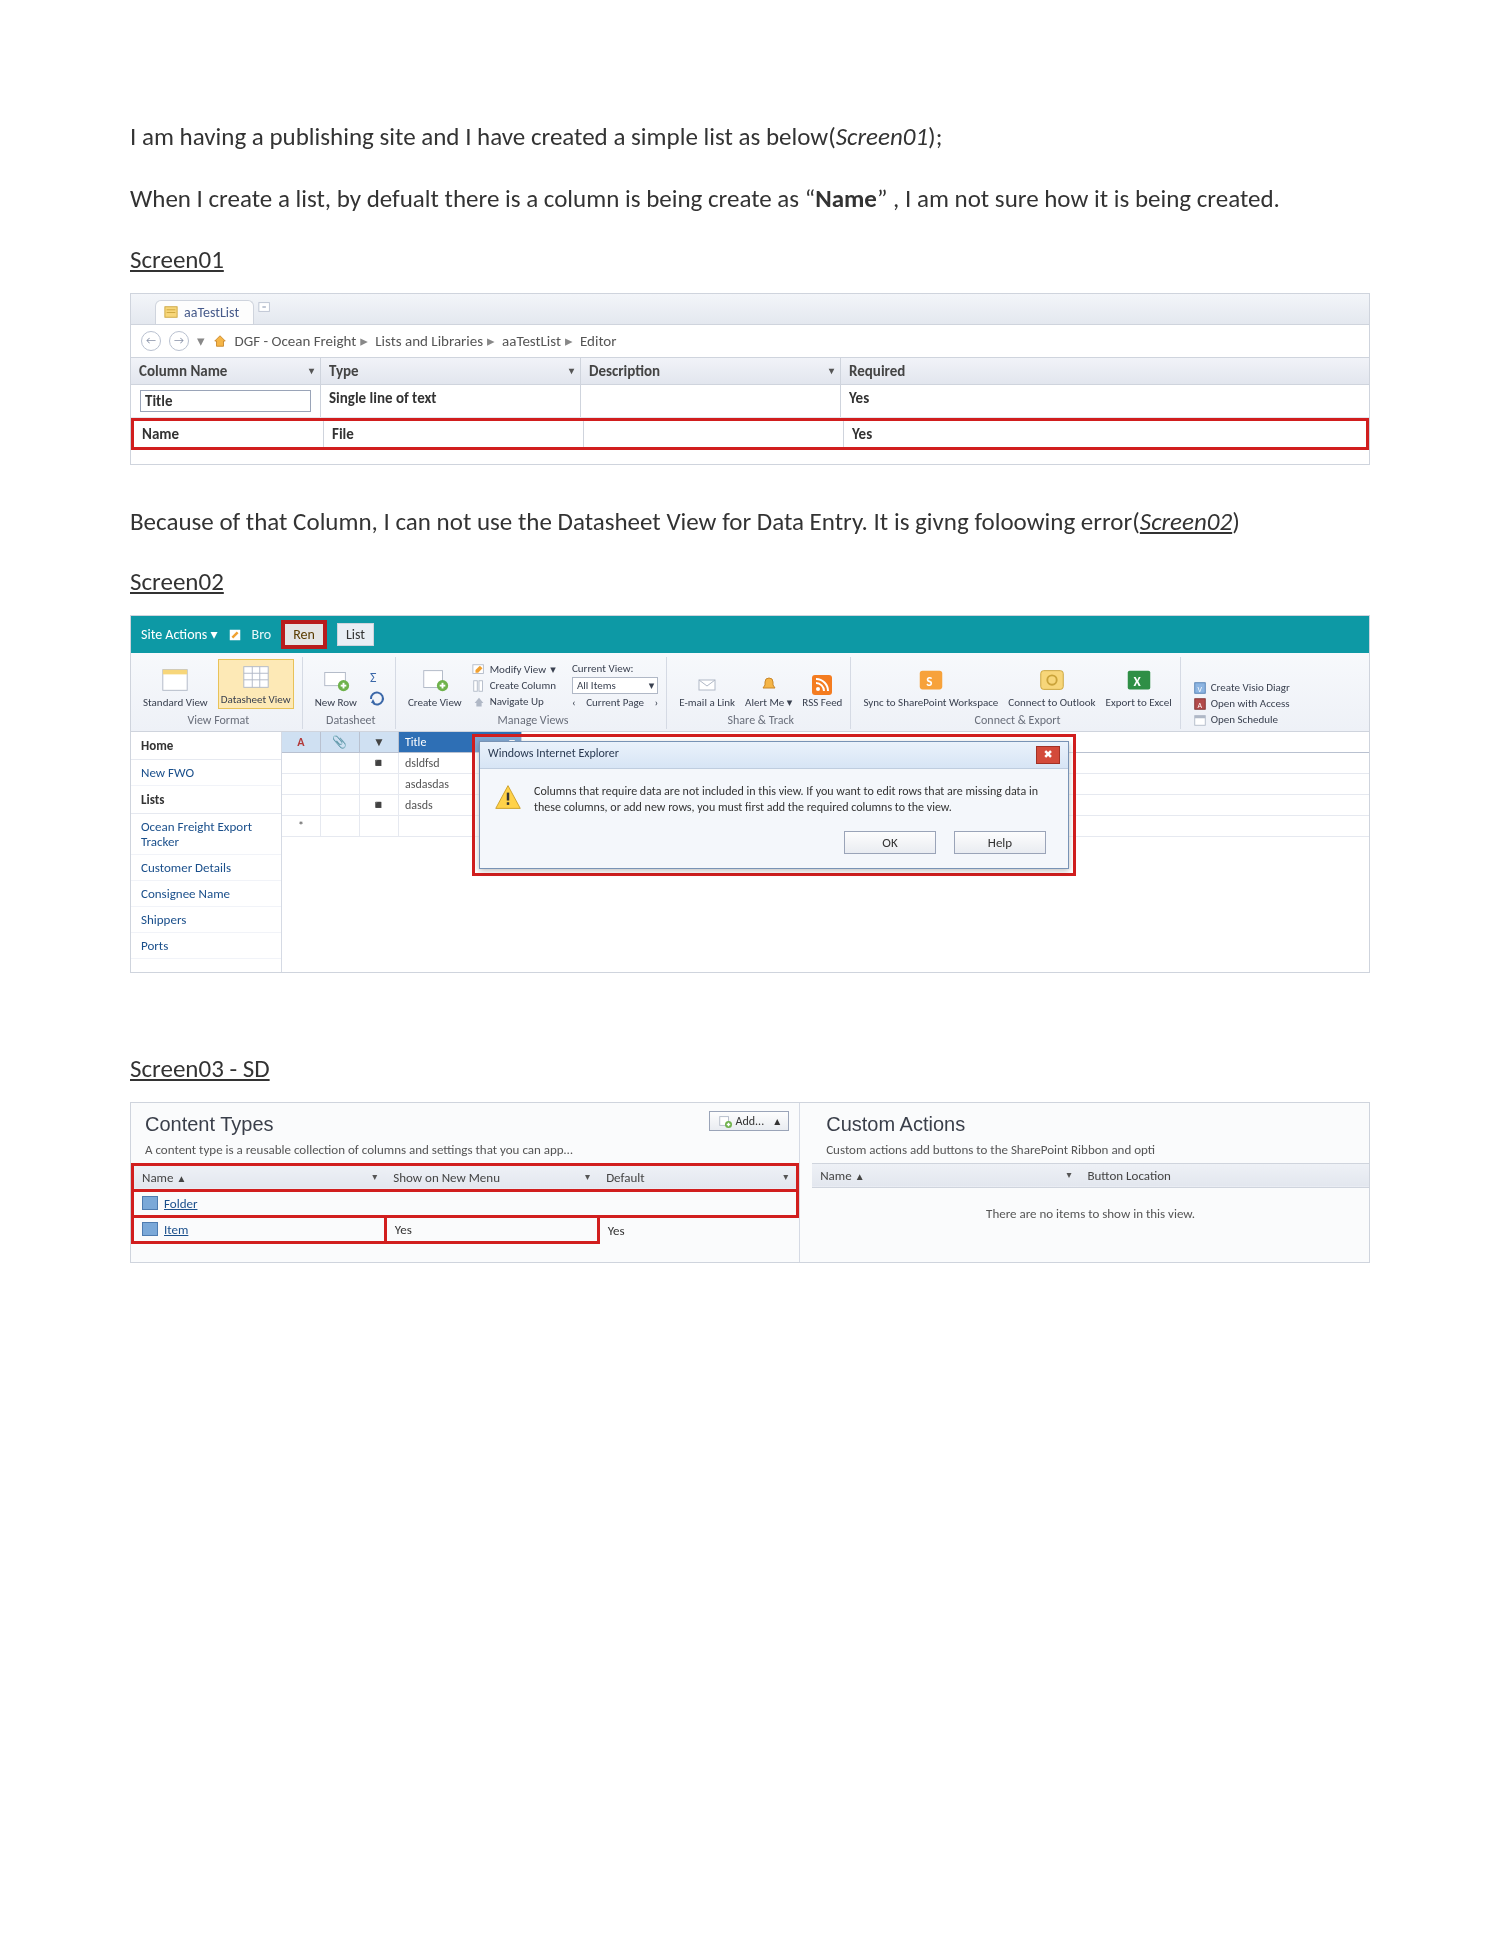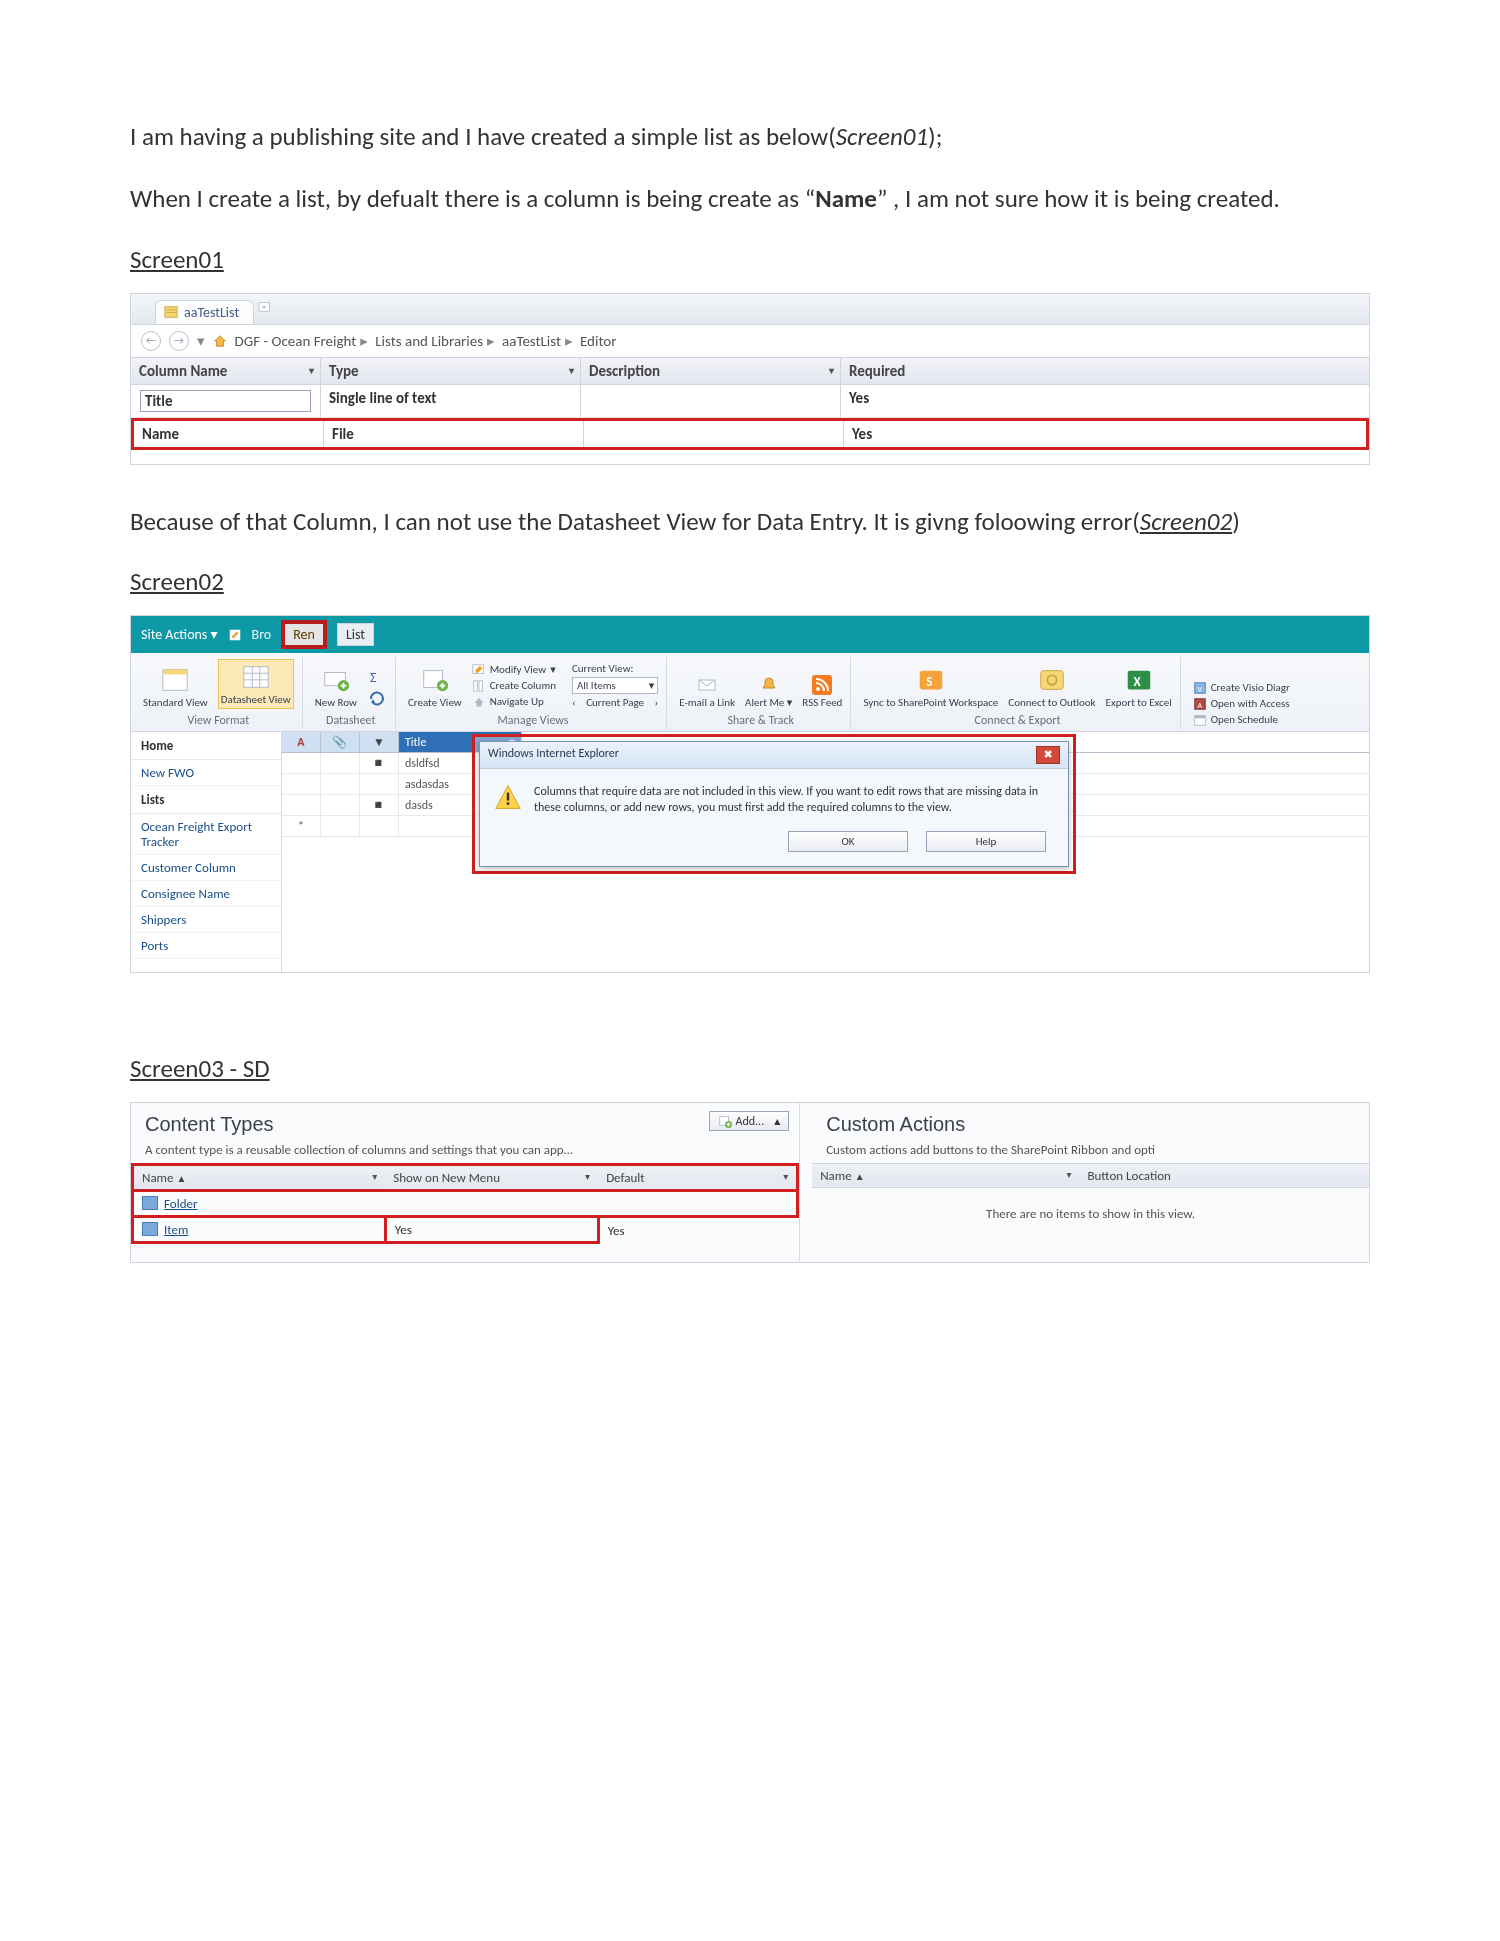--- a/index.html
+++ b/index.html
@@ -202,23 +202,23 @@
     display:flex; justify-content:space-between; align-items:flex-start;
     font-size:12px; color:#2a3a52;
   }
   .dlg-x { background:#d34a3a; color:#fff; width:22px; height:16px; display:flex; align-items:center; justify-content:center; font-size:11px; border:1px solid #a23125;}
   .dlg-body { display:flex; gap:12px; padding:14px 14px 6px 14px; font-size:12px; color:#333; line-height:1.35;}
   .warn-tri {
     width:28px; height:28px; flex:0 0 28px;
   }
   .dlg-btns { display:flex; justify-content:flex-end; gap:18px; padding:10px 22px 14px 10px;}
   .dlg-btn {
-    min-width:82px; padding:3px 18px; text-align:center;
+    min-width:82px; padding:3px 4px; text-align:center;
     border:1px solid #9aa4b8; background:linear-gradient(#fdfdfd,#e9ecf1);
-    font-size:11px; color:#333;
+    font-size:13px; color:#333;
   }
   
   .sc3 {
     border:1px solid #cfd4dd;
     background:#fafbfc;
     font-size:14px;
     color:#333;
     margin-bottom:80px;
     display:flex;
     gap:12px;
@@ -510,21 +510,21 @@
         </div>
       </div>
     </div>
 
     <div class="sc2-body">
       <div class="sc2-left">
         <div class="hdr">Home</div>
         <div class="lnk">New FWO</div>
         <div class="hdr">Lists</div>
         <div class="lnk">Ocean Freight Export Tracker</div>
-        <div class="lnk">Customer Column</div>
+        <div class="lnk">Customer Details</div>
         <div class="lnk">Consignee Name</div>
         <div class="lnk">Shippers</div>
         <div class="lnk">Ports</div>
       </div>
 
       <div class="sc2-sheet">
         <div class="sheet-head">
           <div class="cell blue"><span style="color:#b23a3a;font-weight:700;">A</span></div>
           <div class="cell blue">📎</div>
           <div class="cell blue">▼</div>

